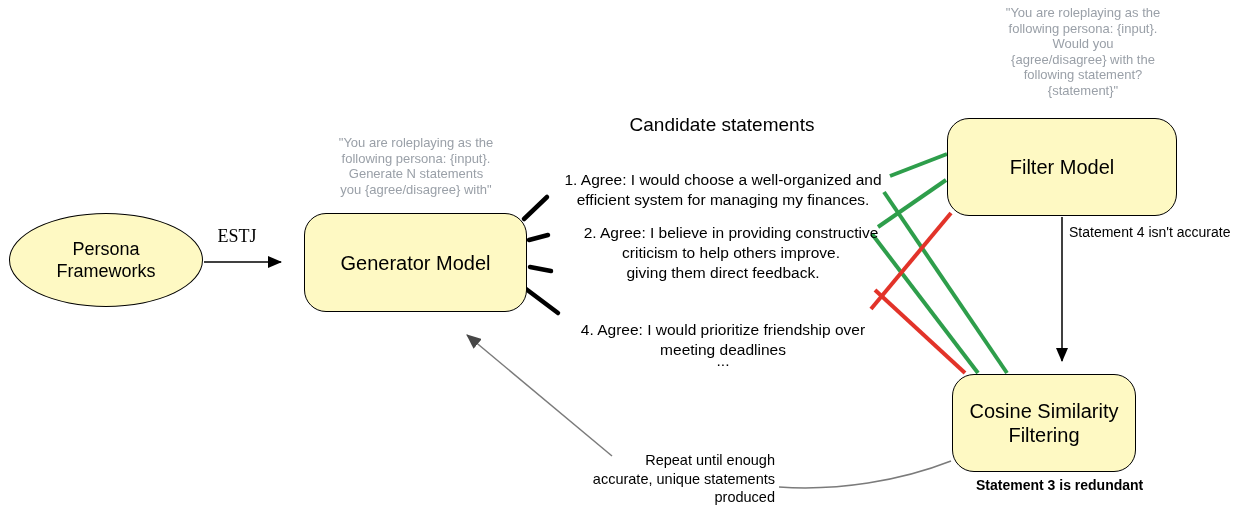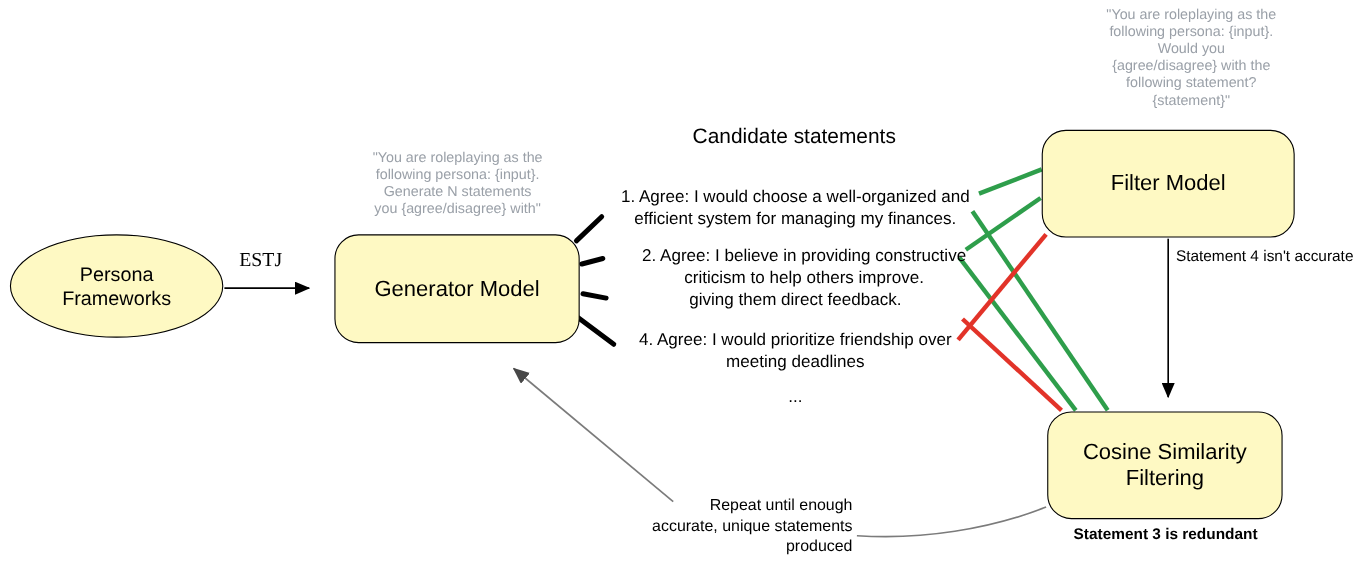--- a/index.html
+++ b/index.html
@@ -125,42 +125,42 @@
     <div>1. Agree: I would choose a well-organized and</div>
     <div>efficient system for managing my finances.</div>
   </div>
   <div class="statement" style="left:550px; top:223px; width:362px;">
     <div>2. Agree: I believe in providing constructive</div>
     <div>criticism to help others improve.</div>
   </div>
   <div class="statement" style="left:542px; top:263px; width:362px;">
     <div>giving them direct feedback.</div>
   </div>
-  <div class="statement" style="left:542px; top:300px; width:362px;">
+  <div class="statement" style="left:542px; top:320px; width:362px;">
     <div>4. Agree: I would prioritize friendship over</div>
     <div>meeting deadlines</div>
   </div>
   <div class="statement" style="left:542px; top:351px; width:362px;">...</div>
 
   <div class="node rounded" style="left:947px; top:118px; width:230px; height:98px;">
     <div class="node-label">Filter Model</div>
   </div>
 
   <div class="prompt" style="left:978px; top:5px; width:210px;">
     <div>"You are roleplaying as the</div>
     <div>following persona: {input}.</div>
     <div>Would you</div>
     <div>{agree/disagree} with the</div>
     <div>following statement?</div>
     <div>{statement}"</div>
   </div>
 
   <div class="annotation" style="left:1069px; top:224px; width:180px;">Statement 4 isn't accurate</div>
 
-  <div class="node rounded" style="left:952px; top:374px; width:214px; height:98px;">
+  <div class="node rounded" style="left:952px; top:374px; width:184px; height:98px;">
     <div class="node-label">Cosine Similarity Filtering</div>
   </div>
 
   <div class="annotation" style="left:976px; top:477px; width:230px; text-align:left;font-weight:bold;">Statement 3 is redundant</div>
 
   <div class="note" style="left:570px; top:451px; width:205px;">
     <div>Repeat until enough</div>
     <div>accurate, unique statements</div>
     <div>produced</div>
   </div>

